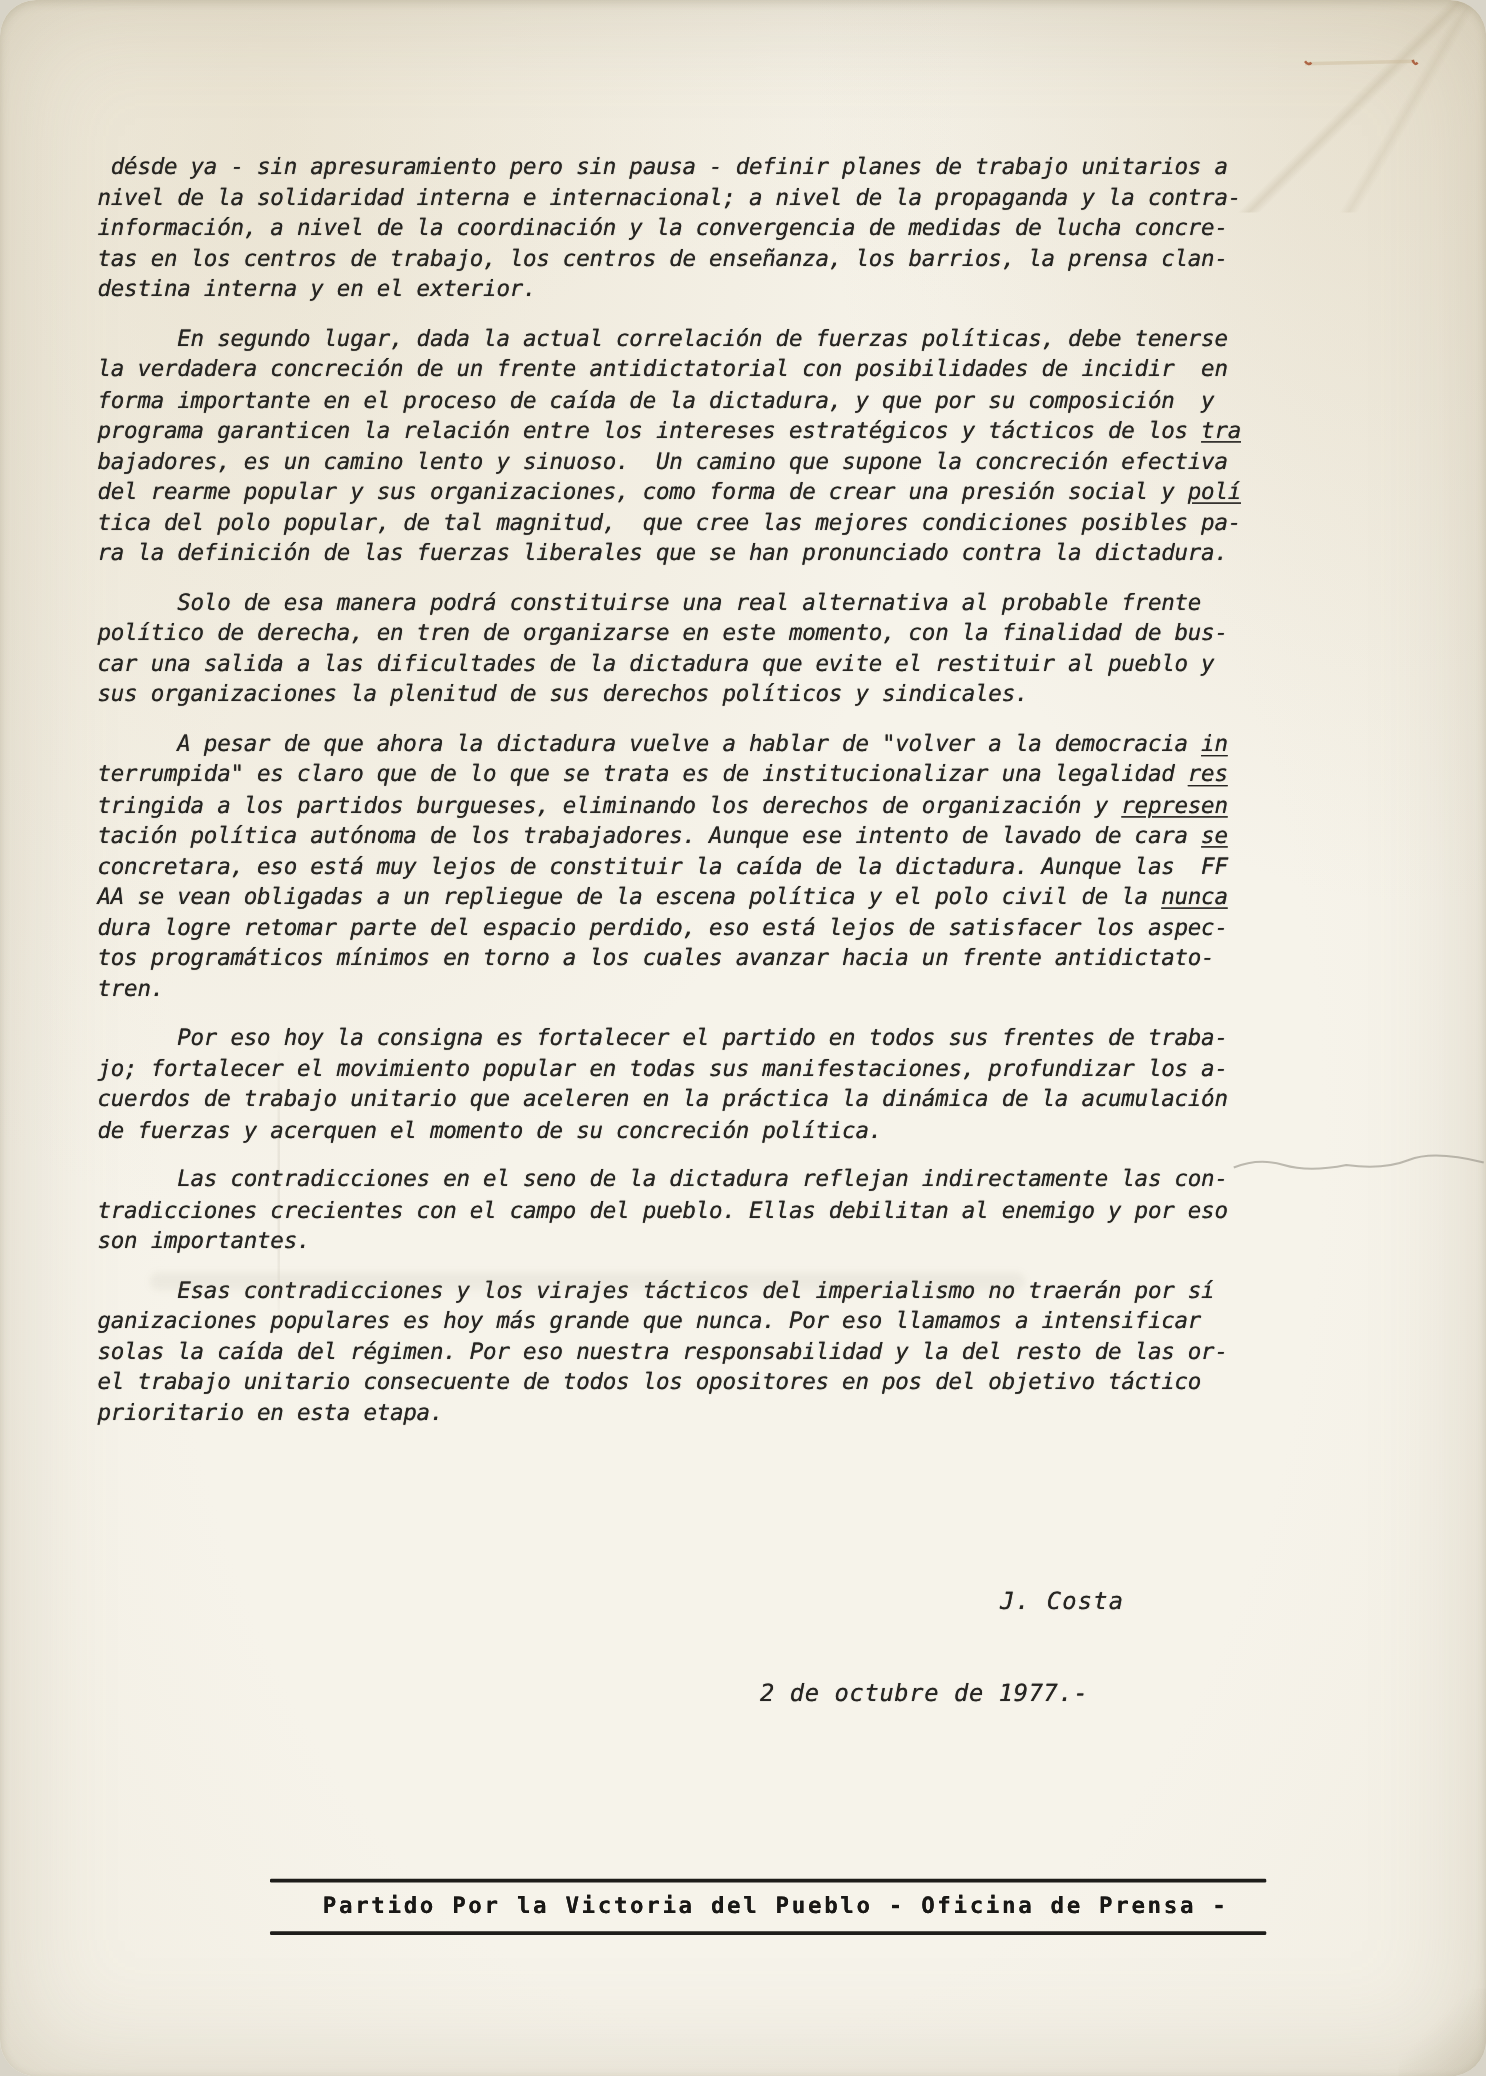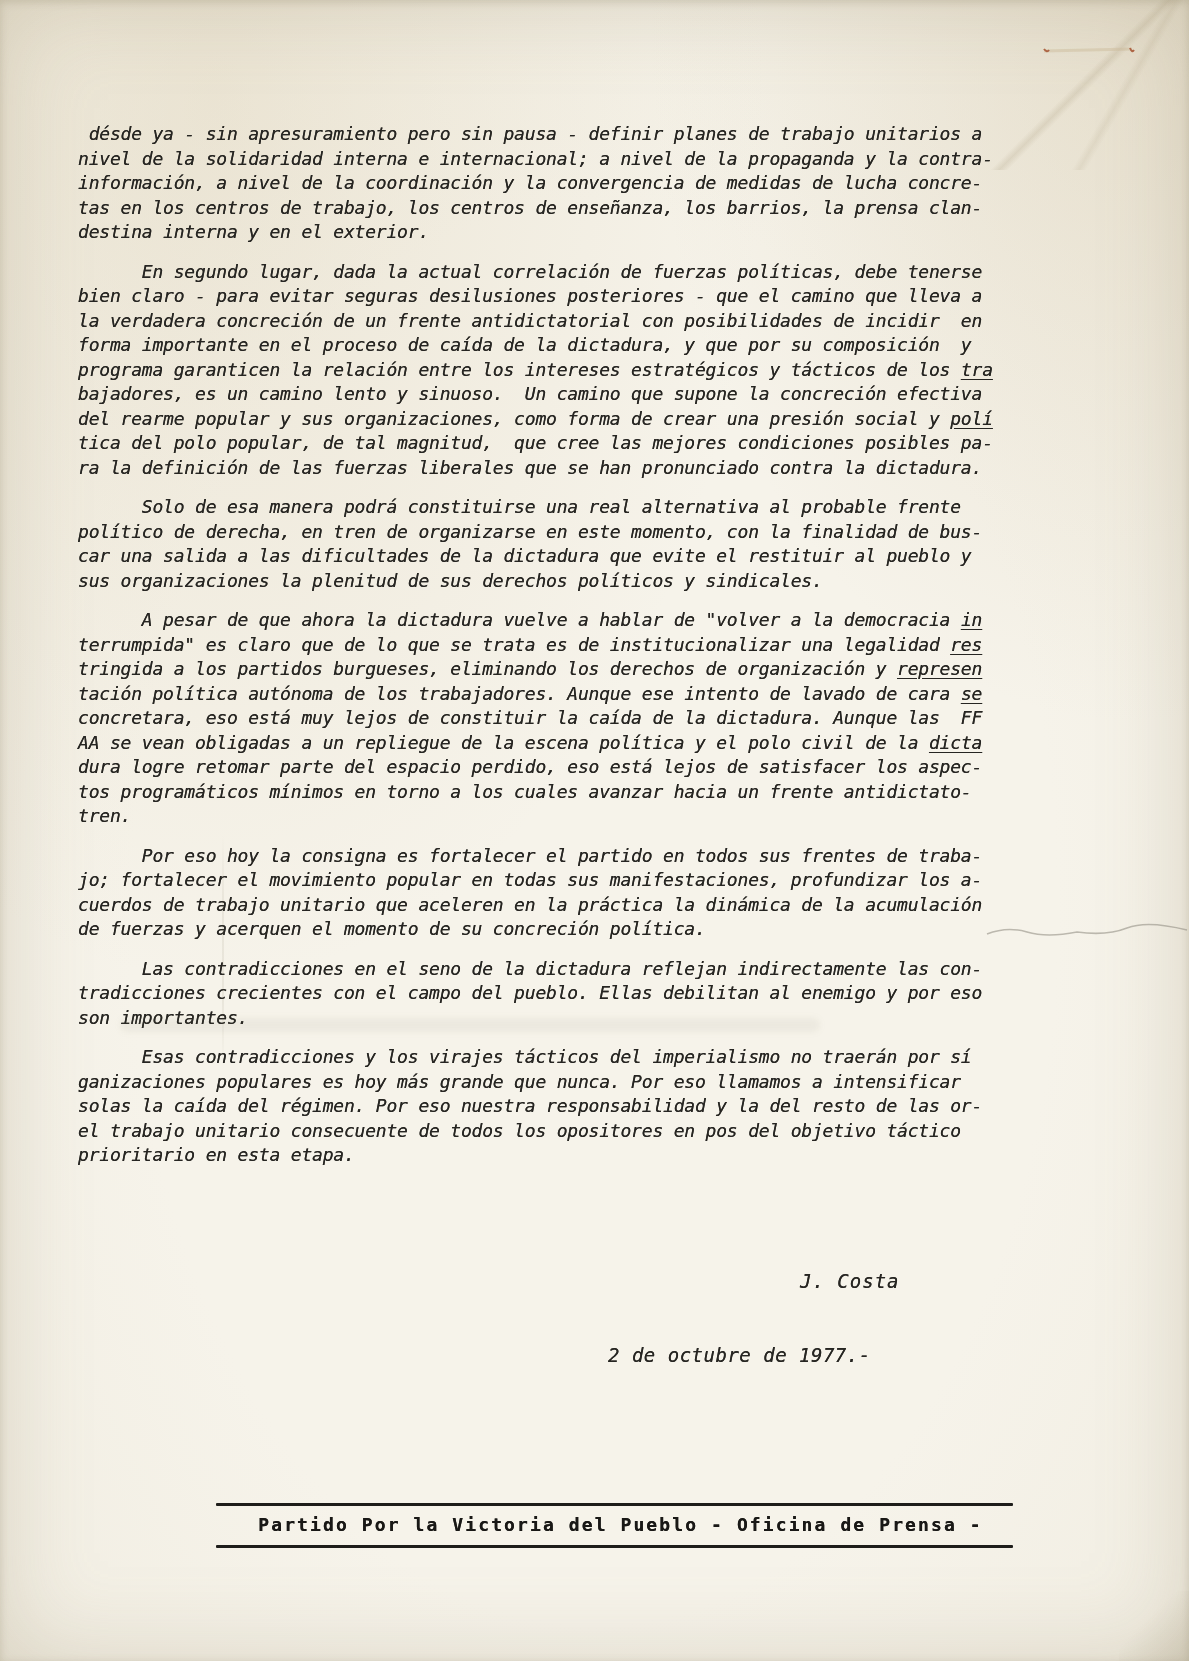--- a/index.html
+++ b/index.html
@@ -8,20 +8,21 @@
     width:1189px;height:1661px;
     margin:0 auto;
     background:
       radial-gradient(ellipse at 18% 6%, rgba(214,200,168,0.30), rgba(0,0,0,0) 40%),
       radial-gradient(ellipse at 95% 2%, rgba(210,196,166,0.35), rgba(0,0,0,0) 30%),
       radial-gradient(ellipse at 50% 55%, #f6f3ea 55%, #f0ece0 100%);
     box-shadow: inset 0 0 90px rgba(150,138,105,0.28), inset 0 2px 8px rgba(120,110,80,0.25);
     overflow:hidden;
     font-family:"DejaVu Sans Mono", monospace;
     color:#262522;
+    border-radius:29px;
   }
   .body-text{
     position:absolute;
     left:78px; top:122px; width:952px;
     font-style:italic;
     font-size:18px;
     line-height:24.5px;
     letter-spacing:-0.2px;
     text-shadow:0 0 0.6px rgba(30,28,24,0.85);
   }
@@ -93,42 +94,41 @@
   <div class="body-text">
       <div class="para">
         <div class="line"> désde ya - sin apresuramiento pero sin pausa - definir planes de trabajo unitarios a</div>
         <div class="line">nivel de la solidaridad interna e internacional; a nivel de la propaganda y la contra-</div>
         <div class="line">información, a nivel de la coordinación y la convergencia de medidas de lucha concre-</div>
         <div class="line">tas en los centros de trabajo, los centros de enseñanza, los barrios, la prensa clan-</div>
         <div class="line">destina interna y en el exterior.</div>
       </div>
       <div class="para">
         <div class="line">      En segundo lugar, dada la actual correlación de fuerzas políticas, debe tenerse</div>
-        <div class="line">bien claro - para evitar seguras desilusiones posteriores - que el camino que lleva a</div>
         <div class="line">la verdadera concreción de un frente antidictatorial con posibilidades de incidir  en</div>
         <div class="line">forma importante en el proceso de caída de la dictadura, y que por su composición  y</div>
         <div class="line">programa garanticen la relación entre los intereses estratégicos y tácticos de los <span class="u">tra</span></div>
         <div class="line">bajadores, es un camino lento y sinuoso.  Un camino que supone la concreción efectiva</div>
         <div class="line">del rearme popular y sus organizaciones, como forma de crear una presión social y <span class="u">polí</span></div>
         <div class="line">tica del polo popular, de tal magnitud,  que cree las mejores condiciones posibles pa-</div>
         <div class="line">ra la definición de las fuerzas liberales que se han pronunciado contra la dictadura.</div>
       </div>
       <div class="para">
         <div class="line">      Solo de esa manera podrá constituirse una real alternativa al probable frente</div>
         <div class="line">político de derecha, en tren de organizarse en este momento, con la finalidad de bus-</div>
         <div class="line">car una salida a las dificultades de la dictadura que evite el restituir al pueblo y</div>
         <div class="line">sus organizaciones la plenitud de sus derechos políticos y sindicales.</div>
       </div>
       <div class="para">
         <div class="line">      A pesar de que ahora la dictadura vuelve a hablar de "volver a la democracia <span class="u">in</span></div>
         <div class="line">terrumpida" es claro que de lo que se trata es de institucionalizar una legalidad <span class="u">res</span></div>
         <div class="line">tringida a los partidos burgueses, eliminando los derechos de organización y <span class="u">represen</span></div>
         <div class="line">tación política autónoma de los trabajadores. Aunque ese intento de lavado de cara <span class="u">se</span></div>
         <div class="line">concretara, eso está muy lejos de constituir la caída de la dictadura. Aunque las  FF</div>
-        <div class="line">AA se vean obligadas a un repliegue de la escena política y el polo civil de la <span class="u">dicta</span></div>
+        <div class="line">AA se vean obligadas a un repliegue de la escena política y el polo civil de la <span class="u">nunca</span></div>
         <div class="line">dura logre retomar parte del espacio perdido, eso está lejos de satisfacer los aspec-</div>
         <div class="line">tos programáticos mínimos en torno a los cuales avanzar hacia un frente antidictato-</div>
         <div class="line">tren.</div>
       </div>
       <div class="para">
         <div class="line">      Por eso hoy la consigna es fortalecer el partido en todos sus frentes de traba-</div>
         <div class="line">jo; fortalecer el movimiento popular en todas sus manifestaciones, profundizar los a-</div>
         <div class="line">cuerdos de trabajo unitario que aceleren en la práctica la dinámica de la acumulación</div>
         <div class="line">de fuerzas y acerquen el momento de su concreción política.</div>
       </div>

